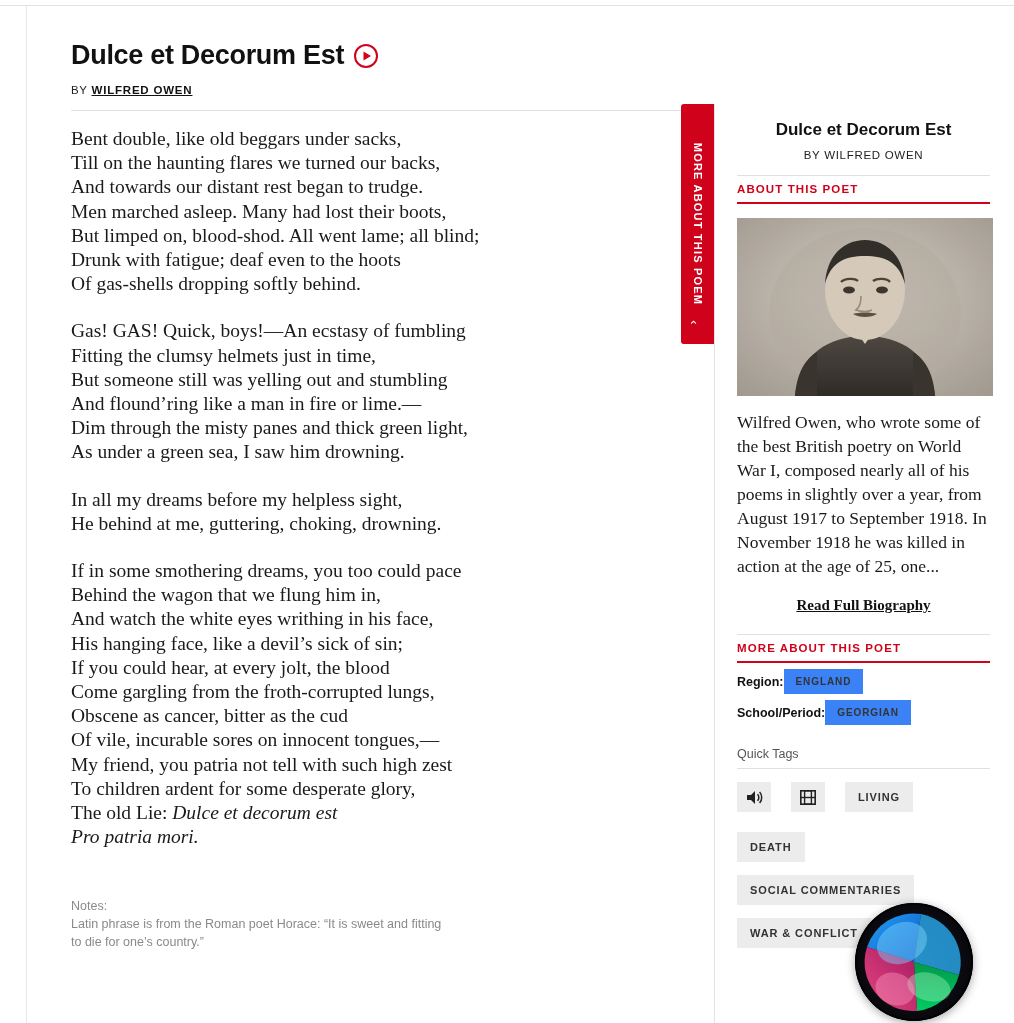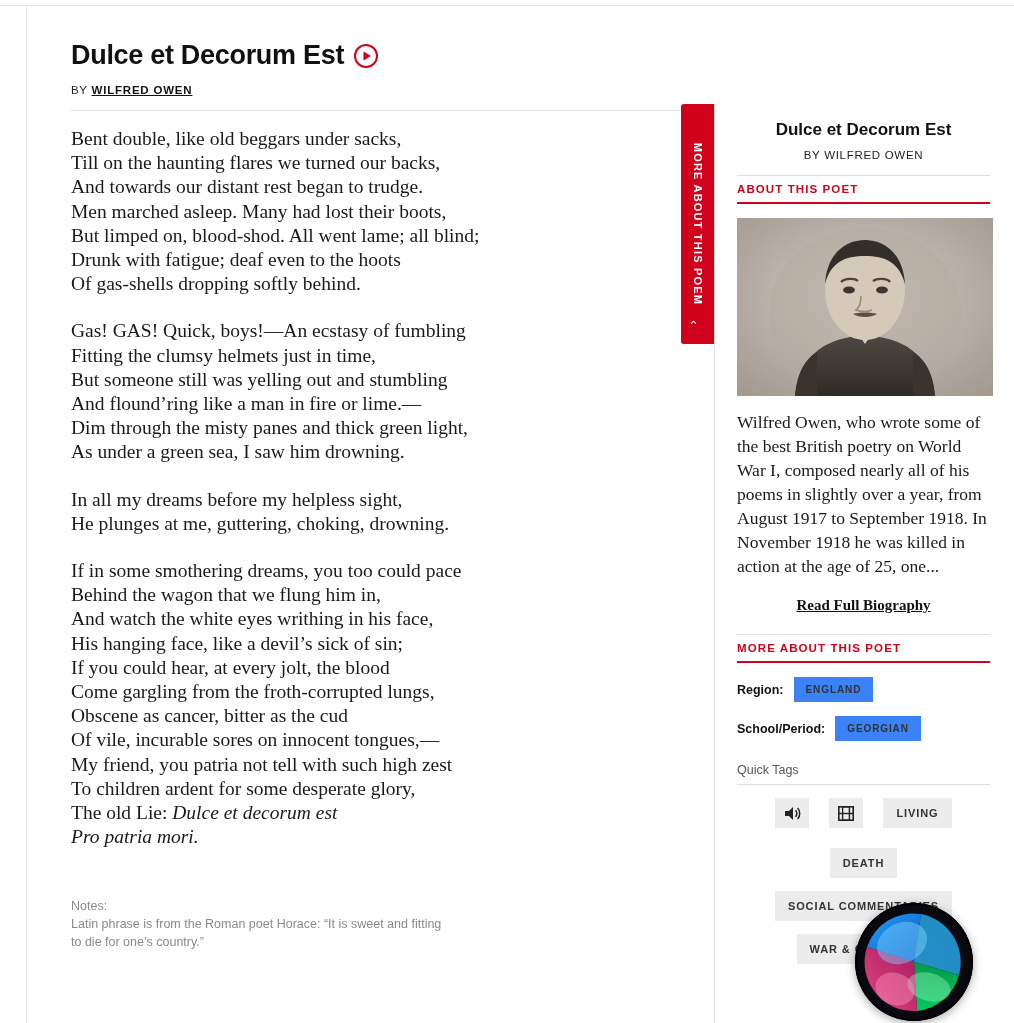--- a/index.html
+++ b/index.html
@@ -128,43 +128,42 @@
     font-size: 15px;
     font-weight: bold;
     color: #111;
     text-decoration: underline;
   }
   .sb-sep {
     margin-top: 20px;
     border-top: 1px solid #e0e0e0;
   }
   .meta-row {
-    display: flex; align-items: center; gap: 10px;
-    margin-top: 14px;
+    display: flex; align-items: center; 
+    margin-top: 6px;
   }
   .meta-label {
     font-size: 12.5px; font-weight: bold; color: #111;
   }
   .pill {
     display: inline-block;
     background: #3b82f6;
     color: #333;
     font-size: 10px; letter-spacing: .9px; font-weight: bold;
     padding: 7px 12px;
   }
   .quick-tags-label {
     margin-top: 22px;
     font-size: 12.5px; color: #555;
     padding-bottom: 7px;
     border-bottom: 1px solid #e0e0e0;
   }
   .tags-row {
     display: flex; align-items: center; gap: 20px; flex-wrap: wrap;
     margin-top: 13px;
-    justify-content: center;
   }
   .icon-btn {
     width: 34px; height: 30px;
     background: #ececec;
     display: flex; align-items: center; justify-content: center;
   }
   .tag {
     background: #ececec; color: #333;
     font-size: 11px; font-weight: bold; letter-spacing: .9px;
     padding: 9px 13px;
@@ -255,21 +254,21 @@
         <div class="line">Gas! GAS! Quick, boys!—An ecstasy of fumbling</div>
         <div class="line">Fitting the clumsy helmets just in time,</div>
         <div class="line">But someone still was yelling out and stumbling</div>
         <div class="line">And flound’ring like a man in fire or lime.—</div>
         <div class="line">Dim through the misty panes and thick green light,</div>
         <div class="line">As under a green sea, I saw him drowning.</div>
       </div>
 
       <div class="stanza">
         <div class="line">In all my dreams before my helpless sight,</div>
-        <div class="line">He plunges at me, guttering, choking, drowning.</div>
+        <div class="line">He behind at me, guttering, choking, drowning.</div>
       </div>
 
       <div class="stanza">
         <div class="line">If in some smothering dreams, you too could pace</div>
         <div class="line">Behind the wagon that we flung him in,</div>
         <div class="line">And watch the white eyes writhing in his face,</div>
         <div class="line">His hanging face, like a devil’s sick of sin;</div>
         <div class="line">If you could hear, at every jolt, the blood</div>
         <div class="line">Come gargling from the froth-corrupted lungs,</div>
         <div class="line">Obscene as cancer, bitter as the cud</div>

